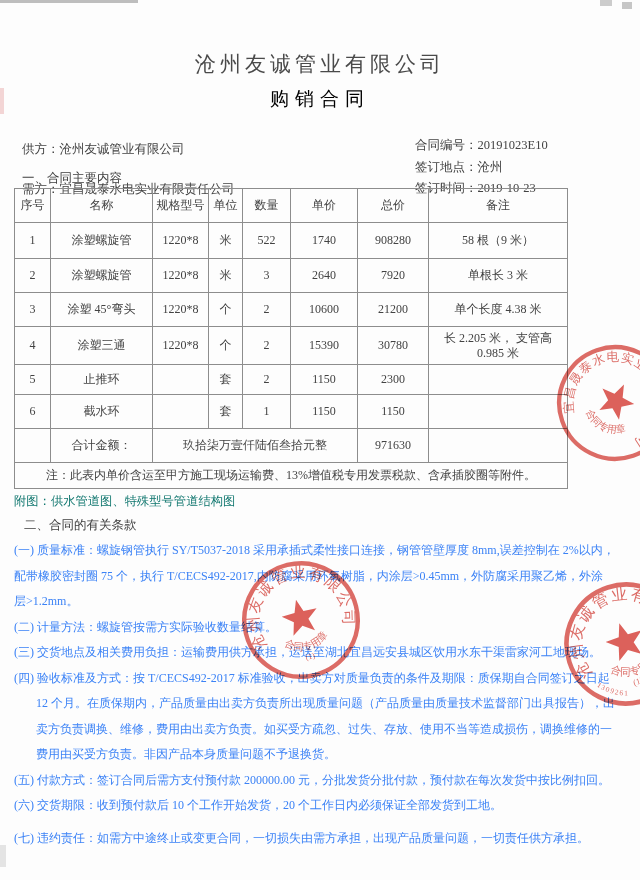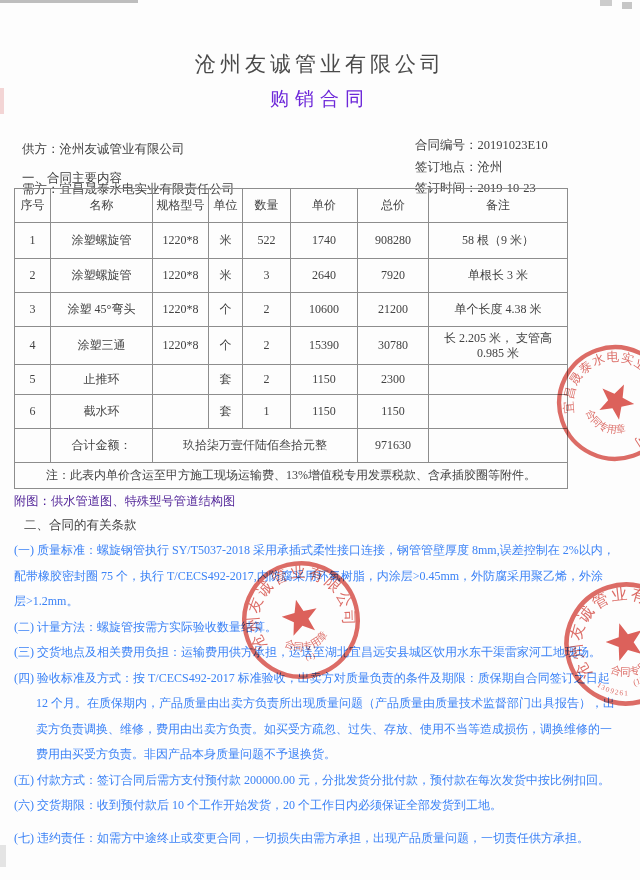--- a/index.html
+++ b/index.html
@@ -12,33 +12,33 @@
     position:relative;width:640px;height:880px;overflow:hidden;
     background:#fdfdfd;color:#3f3f3f;
   }
   
   .company-title{
     position:absolute;top:50px;left:0;width:100%;
     text-align:center;font-size:21px;letter-spacing:4px;color:#4a4a4a;
   }
   .doc-title{
     position:absolute;top:86px;left:0;width:100%;
-    text-align:center;font-size:19px;letter-spacing:6px;color:#6d28d9;
+    text-align:center;font-size:19px;letter-spacing:6px;color:#000000;
   }
   
   .meta-item{position:absolute;font-size:12.5px;white-space:nowrap;color:#424242;margin-top:24px;}
   .m-supplier{left:22px;top:117px;}
   .m-buyer{left:22px;top:157px;}
   .m-no{left:415px;top:113px;}
   .m-place{left:415px;top:135px;}
   .m-date{left:415px;top:156px;}
   .sec-heading{position:absolute;font-size:12.5px;color:#3c3c3c;white-space:nowrap;}
   .sec1{left:22px;top:170px;}
   .sec2{left:24px;top:517px;}
-  .attachment{position:absolute;left:14px;top:493px;font-size:12.3px;white-space:nowrap;color:#4c1d95;}
+  .attachment{position:absolute;left:14px;top:493px;font-size:12.3px;white-space:nowrap;color:#0f766e;}
   
   table.contract{
     position:absolute;left:14px;top:188px;
     width:553px;border-collapse:collapse;table-layout:fixed;
   }
   table.contract td,table.contract th{
     border:1px solid #8d8d8d;font-weight:normal;
     font-size:12px;color:#424242;text-align:center;vertical-align:middle;
     padding:0 2px;overflow:hidden;
   }

